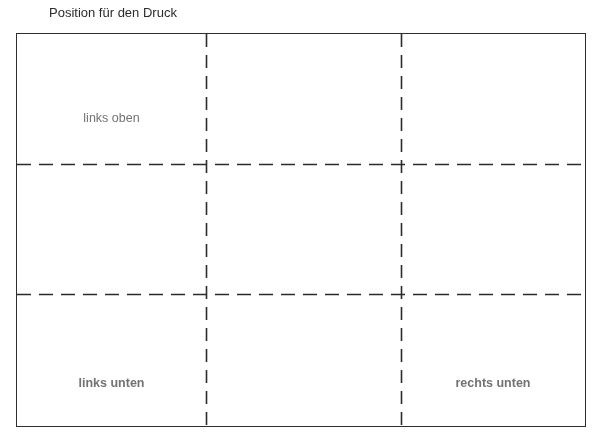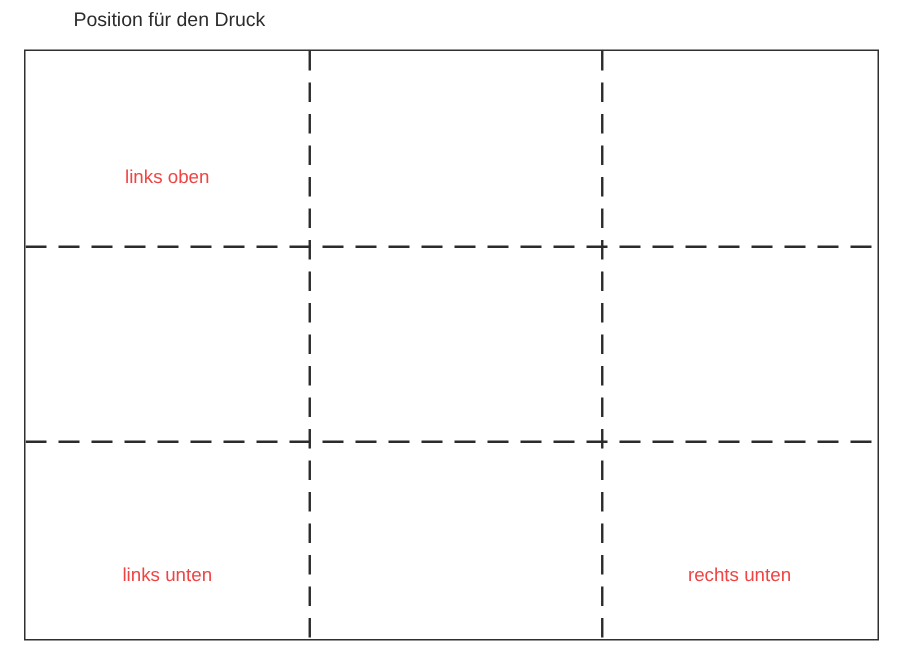--- a/index.html
+++ b/index.html
@@ -59,35 +59,35 @@
   .cell {
     position: absolute;
     display: flex;
     align-items: center;
     justify-content: center;
     box-sizing: border-box;
   }
   .cell-label {
     font-size: 12.5px;
     line-height: 16px;
-    color: #ef4444;
+    color: #737373;
     white-space: nowrap;
     text-align: center;
     margin-top: 41px;
   }
 
   
   .col-left   { left: 0px;   width: 189px; }
   .col-mid    { left: 189px; width: 195px; }
   .col-right  { left: 384px; width: 184px; }
 
   
   .row-top    { top: 0px;   height: 130px; }
   .row-middle { top: 130px; height: 130px; }
-  .row-bottom { top: 260px; height: 132px; }
+  .row-bottom { top: 260px; height: 132px; font-weight: bold; }
 
   
   .row-top .cell-label    { transform: translateY(-2px); }
   .row-bottom .cell-label { transform: translateY(2px); }
 </style>
 </head>
 <body>
 
 <div id="page-title">Position für den Druck</div>
 

